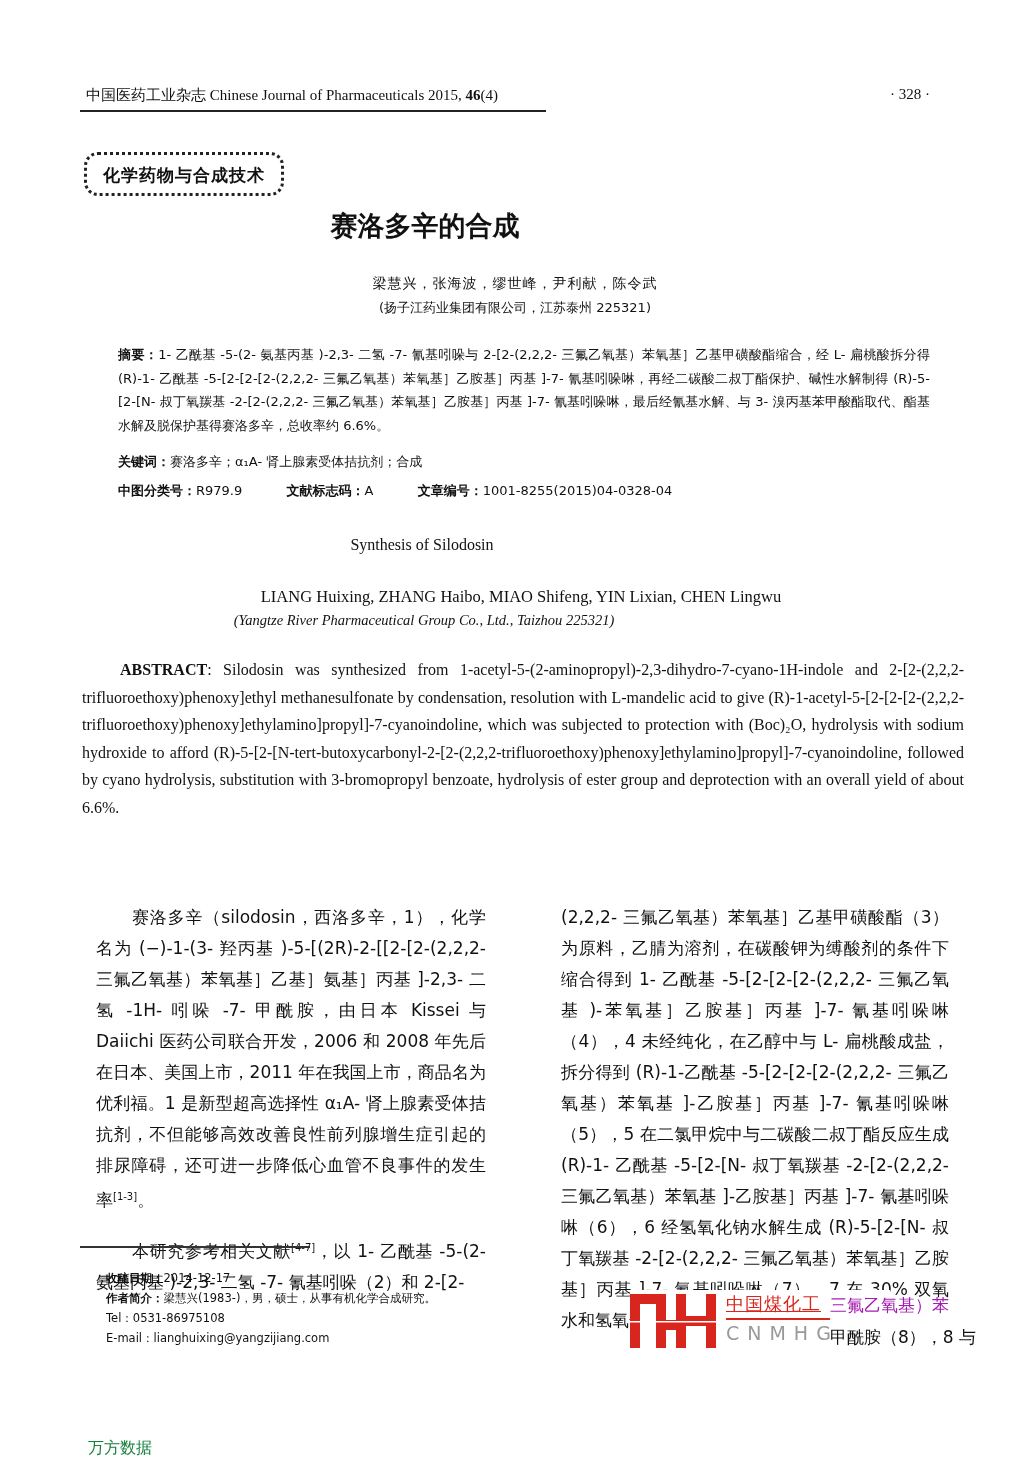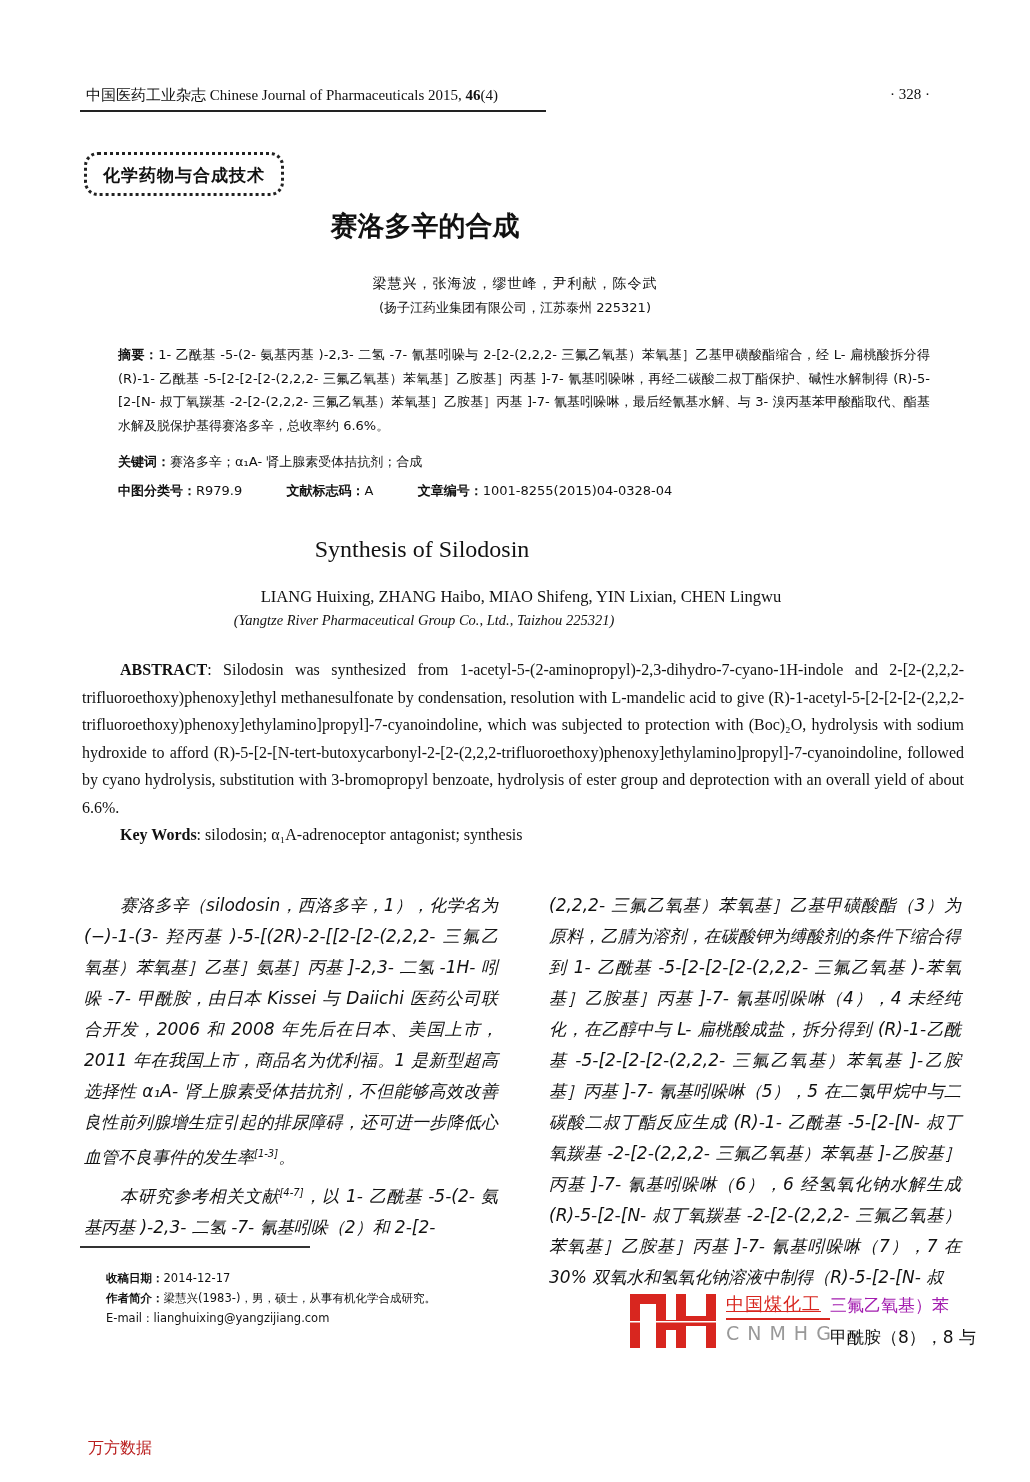--- a/index.html
+++ b/index.html
@@ -13,34 +13,34 @@
   .column-tag .frame { position: absolute; inset: 0; border: 3px dotted #222; border-radius: 14px; }
   .column-tag .label { position: absolute; left: 0; right: 0; top: 12px; text-align: center; font-family: "DejaVu Sans", sans-serif; font-size: 17px; font-weight: bold; letter-spacing: 1px; }
   .cn-title { left: 0; width: 850px; top: 208px; text-align: center; font-family: Liberation Serif, serif; font-size: 27px; font-weight: bold; }
   .cn-authors { left: 0; width: 1030px; top: 275px; text-align: center; font-family: "DejaVu Serif", serif; font-size: 14px; letter-spacing: 1px; }
   .cn-affil { left: 0; width: 1030px; top: 299px; text-align: center; font-family: "DejaVu Sans", sans-serif; font-size: 13px; }
   .cn-abs { left: 118px; width: 812px; top: 343px; font-family: "DejaVu Sans", sans-serif; font-size: 13px; line-height: 23.5px; text-align: justify; }
   .cn-abs b, .meta b { font-weight: bold; }
   .cn-kw { left: 118px; top: 453px; font-family: "DejaVu Sans", sans-serif; font-size: 13px; white-space: nowrap; }
   .meta { left: 118px; top: 482px; font-family: "DejaVu Sans", sans-serif; font-size: 13px; white-space: nowrap; }
   .meta span.gap { display: inline-block; width: 36px; }
-  .en-title { left: 0; width: 844px; top: 536px; text-align: center; font-size: 24px; }
+  .en-title { left: 0; width: 844px; top: 536px; text-align: center; font-size: 16px; }
   .en-authors { left: 0; width: 1030px; top: 587px; text-align: center; font-size: 16.5px; padding-left: 6px; }
   .en-affil { left: 0; width: 848px; top: 612px; text-align: center; font-size: 14.5px; font-style: italic; }
   .en-abs { left: 82px; width: 882px; top: 656px; font-size: 16px; line-height: 27.5px; text-align: justify; }
   .en-abs p { margin: 0; text-indent: 38px; }
   .col { font-family: "DejaVu Sans", sans-serif; font-size: 17px; line-height: 31px; text-align: justify; }
-  .col p { margin: 4px; font-style: italic; }
+  .col p { margin: 16px; }
   .col .ind { text-indent: 36px; }
   .col-left { left: 80px; width: 422px; top: 886px; }
   .col-right { left: 545px; width: 420px; top: 886px; }
   .fn-rule { left: 80px; top: 1246px; width: 230px; height: 1.5px; background: #333; }
   .footnotes { left: 106px; top: 1268px; font-family: "DejaVu Sans", sans-serif; font-size: 11.5px; line-height: 20px; white-space: nowrap; }
   .footnotes b { font-weight: bold; }
-  .wanfang { left: 88px; top: 1438px; font-family: "DejaVu Sans", sans-serif; font-size: 16px; color: #b91c1c; }
+  .wanfang { left: 88px; top: 1438px; font-family: "DejaVu Sans", sans-serif; font-size: 16px; color: #15803d; }
   sup { font-size: 10px; vertical-align: 6px; }
   .watermark { left: 630px; top: 1290px; width: 260px; height: 58px; background: #fff; }
   .wm-logo { position: absolute; left: 0; top: 4px; width: 86px; height: 54px; }
   .wm-cn { position: absolute; left: 96px; top: 2px; font-family: "DejaVu Sans", sans-serif; font-size: 18px; color: #d8261f; letter-spacing: 1px; white-space: nowrap; text-decoration: underline; }
   .wm-line { position: absolute; left: 96px; top: 28px; width: 104px; height: 1.5px; background: #d8261f; }
   .wm-en { position: absolute; left: 96px; top: 32px; font-family: "DejaVu Sans", sans-serif; font-size: 19px; color: #999; letter-spacing: 8px; white-space: nowrap; }
   .wm-tail { position: absolute; left: 200px; top: 36px; font-family: "DejaVu Sans", sans-serif; font-size: 17px; color: #111; white-space: nowrap; }
   .wm-tail2 { position: absolute; left: 200px; top: 4px; font-family: "DejaVu Sans", sans-serif; font-size: 17px; color: #a21caf; white-space: nowrap; }
 </style>
 </head>
@@ -76,36 +76,36 @@
   <span class="gap"></span>
   <b>文章编号：</b><span>1001-8255(2015)04-0328-04</span>
 </div>
 
 <div class="abs en-title">Synthesis of Silodosin</div>
 <div class="abs en-authors">LIANG Huixing, ZHANG Haibo, MIAO Shifeng, YIN Lixian, CHEN Lingwu</div>
 <div class="abs en-affil">(Yangtze River Pharmaceutical Group Co., Ltd., Taizhou 225321)</div>
 
 <div class="abs en-abs">
   <p><b>ABSTRACT</b><span>: Silodosin was synthesized from 1-acetyl-5-(2-aminopropyl)-2,3-dihydro-7-cyano-1H-indole and 2-[2-(2,2,2-trifluoroethoxy)phenoxy]ethyl methanesulfonate by condensation, resolution with L-mandelic acid to give (R)-1-acetyl-5-[2-[2-[2-(2,2,2-trifluoroethoxy)phenoxy]ethylamino]propyl]-7-cyanoindoline, which was subjected to protection with (Boc)₂O, hydrolysis with sodium hydroxide to afford (R)-5-[2-[N-tert-butoxycarbonyl-2-[2-(2,2,2-trifluoroethoxy)phenoxy]ethylamino]propyl]-7-cyanoindoline, followed by cyano hydrolysis, substitution with 3-bromopropyl benzoate, hydrolysis of ester group and deprotection with an overall yield of about 6.6%.</span></p>
-  <p><b>Key Words</b><span>: silodosin; α₁A-adrenoceptor antagonist; synthesis</span></p>
 </div>
 
 <div class="abs col col-left">
   <p class="ind"><span>赛洛多辛（silodosin，西洛多辛，1），化学名为 (−)-1-(3- 羟丙基 )-5-[(2R)-2-[[2-[2-(2,2,2- 三氟乙氧基）苯氧基］乙基］氨基］丙基 ]-2,3- 二氢 -1H- 吲哚 -7- 甲酰胺，由日本 Kissei 与 Daiichi 医药公司联合开发，2006 和 2008 年先后在日本、美国上市，2011 年在我国上市，商品名为优利福。1 是新型超高选择性 α₁A- 肾上腺素受体拮抗剂，不但能够高效改善良性前列腺增生症引起的排尿障碍，还可进一步降低心血管不良事件的发生率</span><sup>[1-3]</sup><span>。</span></p>
   <p class="ind"><span>本研究参考相关文献</span><sup>[4-7]</sup><span>，以 1- 乙酰基 -5-(2- 氨基丙基 )-2,3- 二氢 -7- 氰基吲哚（2）和 2-[2-</span></p>
 </div>
 
 <div class="abs col col-right">
   <p>(2,2,2- 三氟乙氧基）苯氧基］乙基甲磺酸酯（3）为原料，乙腈为溶剂，在碳酸钾为缚酸剂的条件下缩合得到 1- 乙酰基 -5-[2-[2-[2-(2,2,2- 三氟乙氧基 )-苯氧基］乙胺基］丙基 ]-7- 氰基吲哚啉（4），4 未经纯化，在乙醇中与 L- 扁桃酸成盐，拆分得到 (R)-1-乙酰基 -5-[2-[2-[2-(2,2,2- 三氟乙氧基）苯氧基 ]-乙胺基］丙基 ]-7- 氰基吲哚啉（5），5 在二氯甲烷中与二碳酸二叔丁酯反应生成 (R)-1- 乙酰基 -5-[2-[N- 叔丁氧羰基 -2-[2-(2,2,2- 三氟乙氧基）苯氧基 ]-乙胺基］丙基 ]-7- 氰基吲哚啉（6），6 经氢氧化钠水解生成 (R)-5-[2-[N- 叔丁氧羰基 -2-[2-(2,2,2- 三氟乙氧基）苯氧基］乙胺基］丙基 ]-7- 氰基吲哚啉（7），7 在 30% 双氧水和氢氧化钠溶液中制得（R)-5-[2-[N- 叔</p>
 </div>
 
 <div class="abs fn-rule"></div>
 <div class="abs footnotes">
   <div><b>收稿日期：</b><span>2014-12-17</span></div>
   <div><b>作者简介：</b><span>梁慧兴(1983-)，男，硕士，从事有机化学合成研究。</span></div>
+  <div>Tel：0531-86975108</div>
   <div>E-mail：lianghuixing@yangzijiang.com</div>
 </div>
 
 <div class="abs watermark">
   <svg class="wm-logo" viewBox="0 0 86 54">
     <rect x="0" y="0" width="10" height="54" fill="#d8261f"></rect>
     <rect x="0" y="0" width="34" height="10" fill="#d8261f"></rect>
     <rect x="26" y="0" width="10" height="54" fill="#d8261f"></rect>
     <rect x="26" y="26" width="26" height="10" fill="#d8261f"></rect>
     <rect x="46" y="0" width="10" height="54" fill="#d8261f"></rect>

